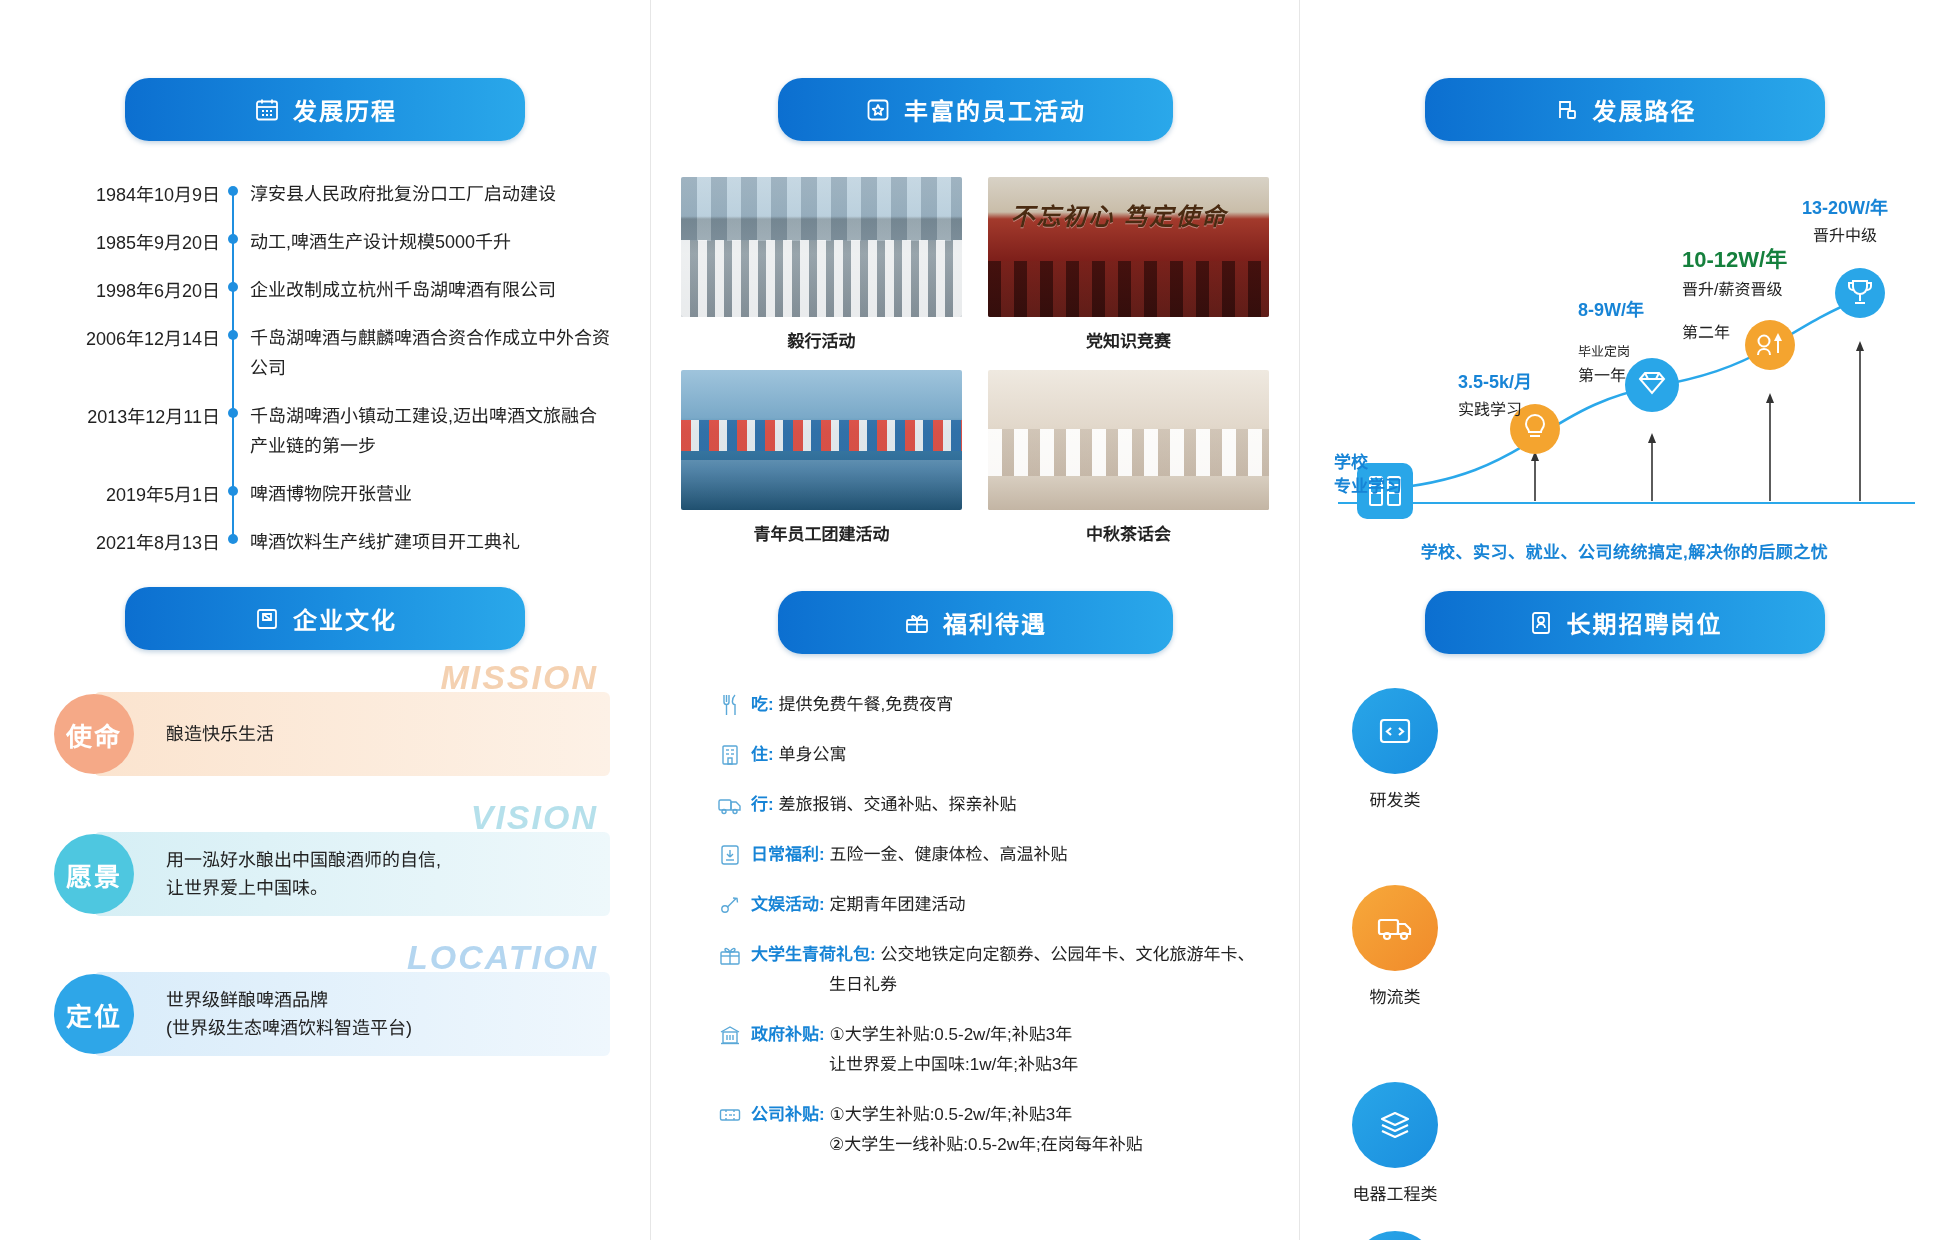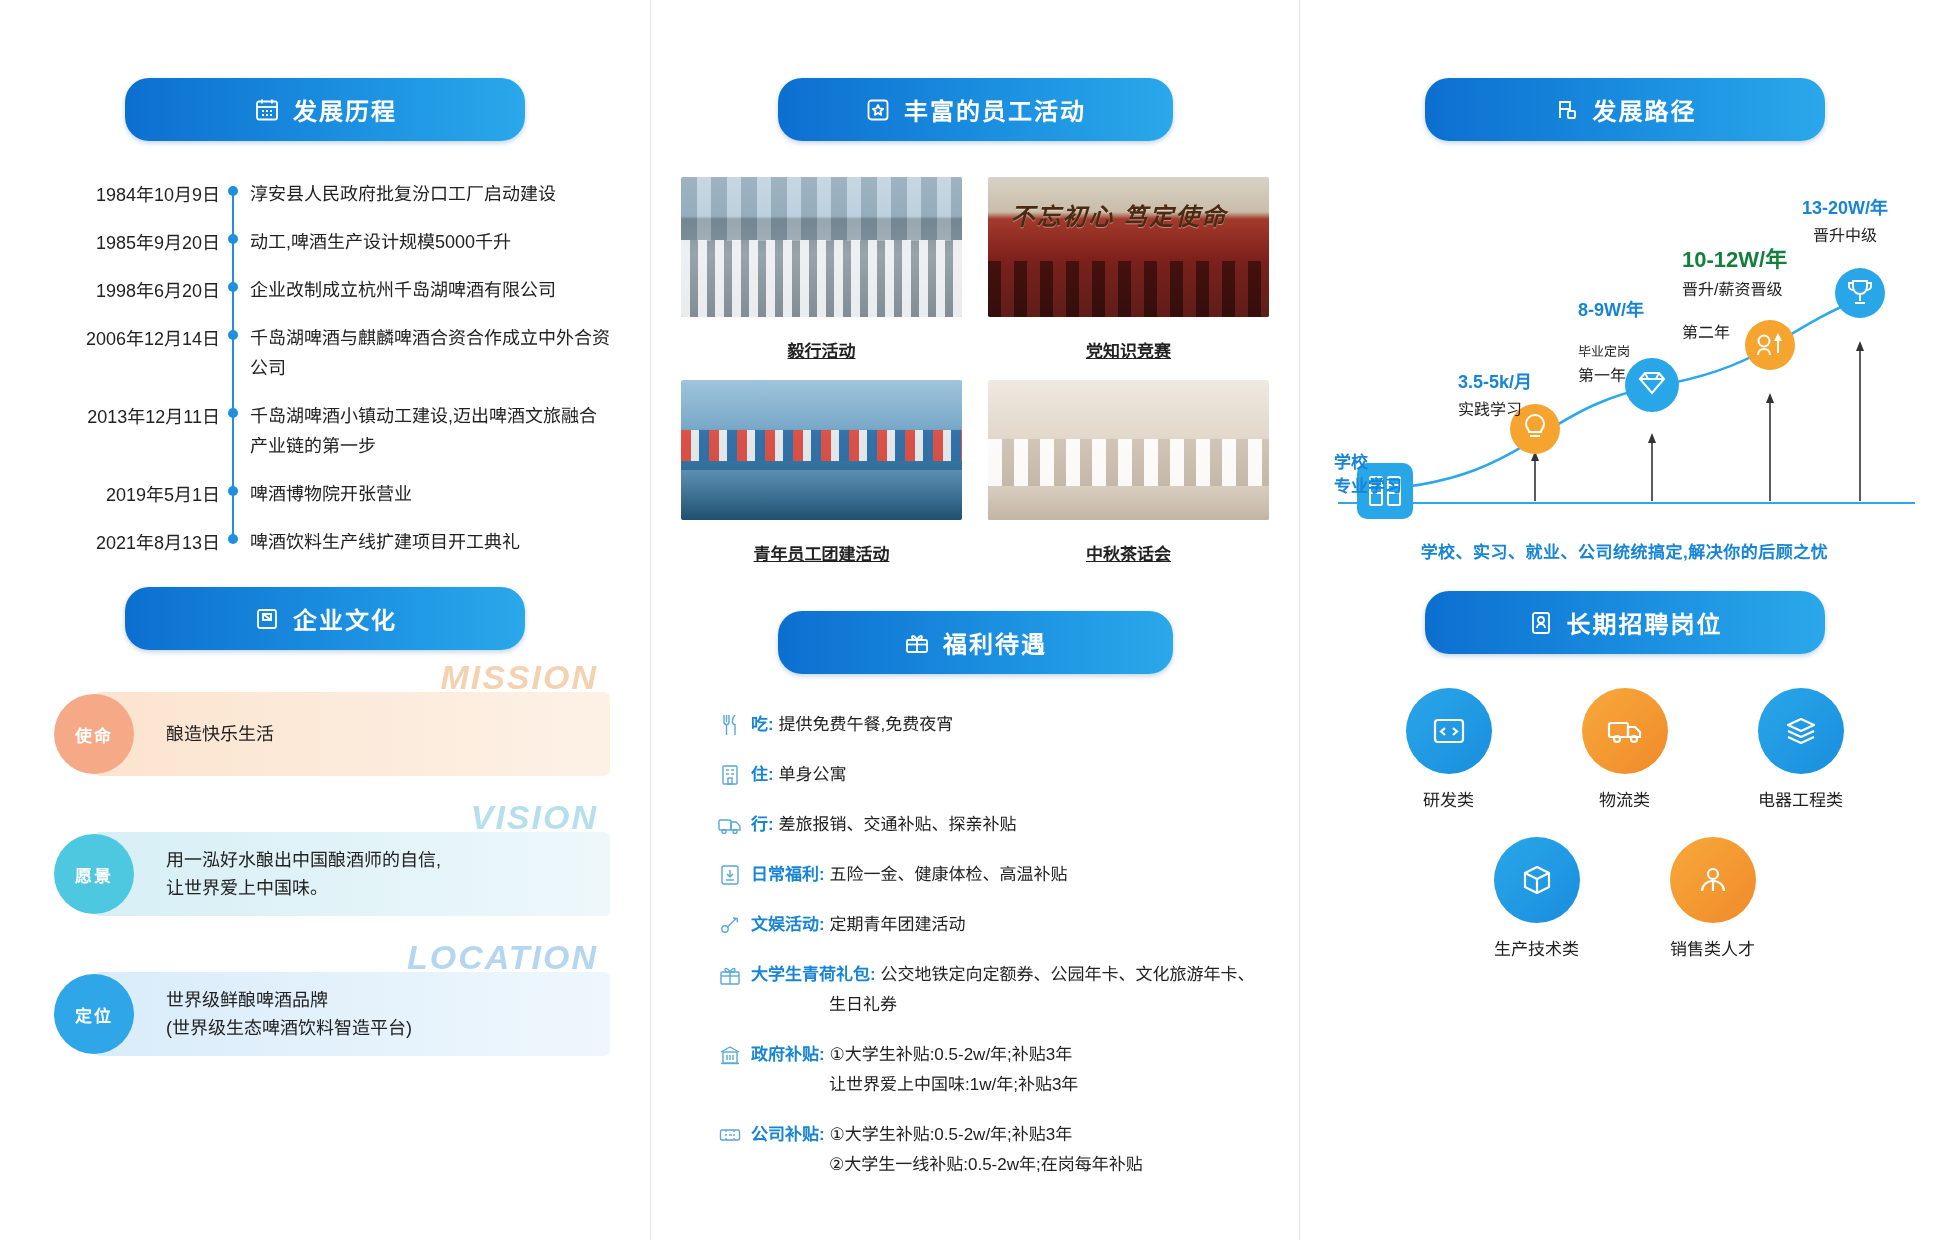--- a/index.html
+++ b/index.html
@@ -103,21 +103,21 @@
   .cul-ring .outer {
     position: absolute; inset: 0;
     border-radius: 50%;
     border: 4px solid transparent;
   }
   .cul-ring .inner {
     position: absolute; left: 14px; top: 14px;
     width: 80px; height: 80px;
     border-radius: 50%;
     display: flex; align-items: center; justify-content: center;
-    color: #fff; font-size: 17px; font-weight: bold; letter-spacing: 2px;
+    color: #fff; font-size: 26px; font-weight: bold; letter-spacing: 2px;
   }
   .cul-bar {
     position: absolute;
     left: 54px; top: 12px;
     right: 0; height: 84px;
     border-radius: 6px;
     display: flex; align-items: center;
     padding-left: 72px; padding-right: 16px;
     z-index: 1;
   }
@@ -156,26 +156,25 @@
   .photos { margin-top: 36px; }
   .photo-row { display: flex; gap: 26px; margin-bottom: 18px; }
   .photo-item { flex: 1; }
   .photo {
     width: 100%; height: 140px;
     border-radius: 2px;
     position: relative;
     overflow: hidden;
   }
   .photo-cap {
-    margin-top: 20px;
+    margin-top: 10px;
     text-align: center;
     font-size: 17px;
     color: #222;
     font-weight: bold;
-    text-decoration: underline;
   }
 
   
   .ph1 { background: linear-gradient(180deg,#cfe3ef 0%, #b9d4e4 28%, #6f7f86 30%, #8a98a0 55%, #6d7b84 100%); }
   .ph1:after {
     content:"";
     position:absolute; left:0; right:0; bottom:0; height:55%;
     background:
       repeating-linear-gradient(90deg, rgba(255,255,255,.85) 0 9px, rgba(210,215,220,.2) 9px 17px);
   }
@@ -246,21 +245,21 @@
     left: 0; right: 0; bottom: 8px;
     text-align: center;
     color: #1784d6;
     font-size: 17px;
     font-weight: bold;
     letter-spacing: .5px;
   }
 
   
   .jobs { margin-top: 34px; }
-  .jobs-row { display: flex; justify-content: center; gap: 46px; margin-bottom: 26px; }
+  .jobs-row { display: flex; justify-content: center; gap: 74px; margin-bottom: 26px; flex-direction: column; }
   .job { width: 130px; text-align: center; }
   .job-circle {
     width: 86px; height: 86px; border-radius: 50%;
     margin: 0 auto 12px auto;
     display: flex; align-items: center; justify-content: center;
   }
   .jc-blue  { background: linear-gradient(135deg,#29a6e8,#1a8ede); }
   .jc-orange{ background: linear-gradient(135deg,#f7a93b,#f08a2a); }
   .job-label { font-size: 17px; color: #222; }
 </style>

